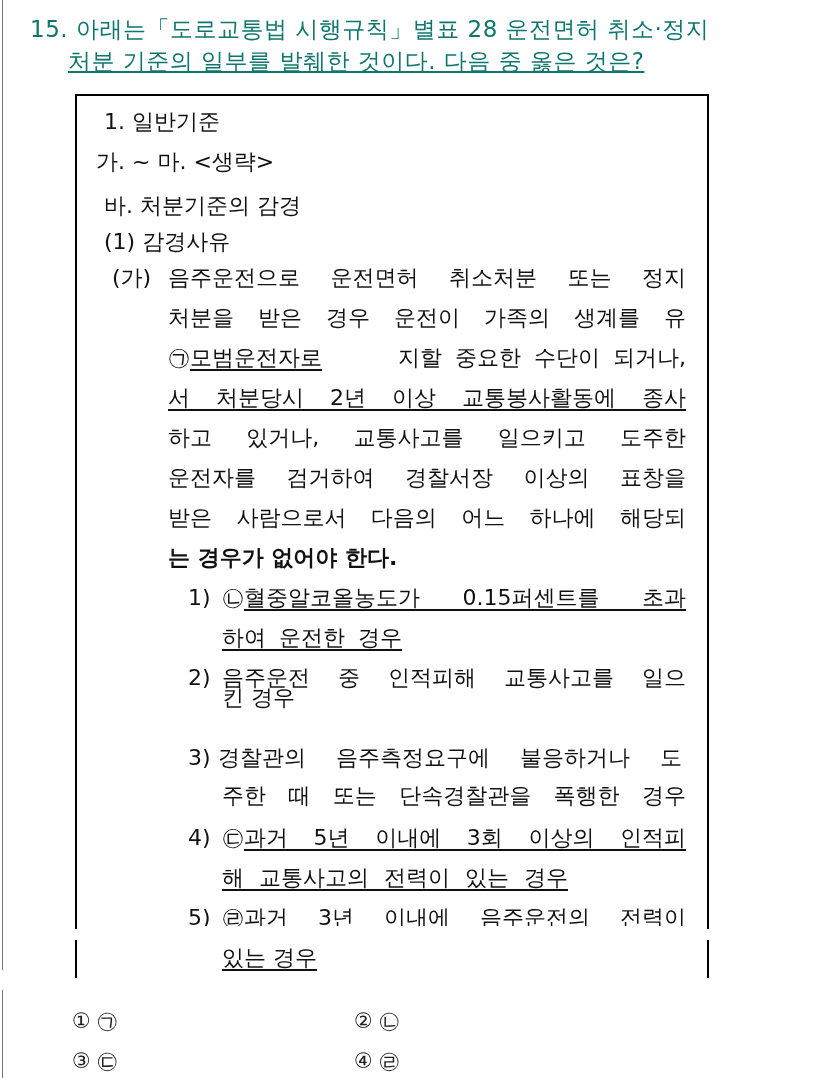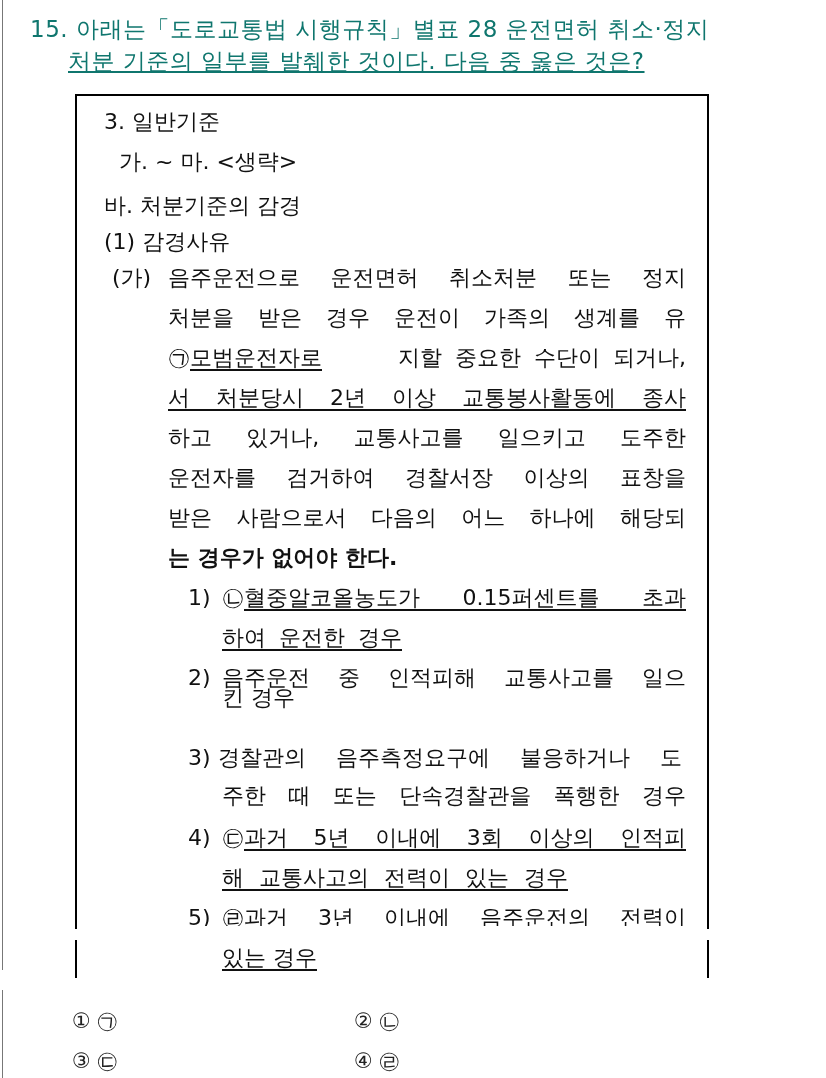--- a/index.html
+++ b/index.html
@@ -25,22 +25,22 @@
 
 <div class="q-line" style="top:14px;">
   <span>15.</span>
   <span>아래는「도로교통법 시행규칙」별표 28 운전면허 취소·정지</span>
 </div>
 <div class="q-line cont" style="top:46px;text-decoration:underline;">처분 기준의 일부를 발췌한 것이다. 다음 중 옳은 것은?</div>
 
 <div class="box top"></div>
 <div class="box bottom"></div>
 
-<div class="ln" style="left:104px; top:108px;">3. 일반기준</div>
-<div class="ln" style="left:119px; top:148px;">가. ~ 마. &lt;생략&gt;</div>
+<div class="ln" style="left:104px; top:108px;">1. 일반기준</div>
+<div class="ln" style="left:96px; top:148px;">가. ~ 마. &lt;생략&gt;</div>
 <div class="ln" style="left:104px; top:192px;">바. 처분기준의 감경</div>
 <div class="ln" style="left:104px; top:228px;">(1) 감경사유</div>
 
 <div class="ln" style="left:112px; top:264px;">(가)</div>
 <div class="ln j" style="left:168px; top:264px; width:518px;">음주운전으로 운전면허 취소처분 또는 정지</div>
 <div class="ln j" style="left:168px; top:304px; width:518px;">처분을 받은 경우 운전이 가족의 생계를 유</div>
 <div class="ln" style="left:168px; top:344px; width:518px; display:flex; justify-content:space-between;">
   <span><span>㉠</span><span class="u">모범운전자로</span></span>
   <span style="word-spacing:6px;">지할 중요한 수단이 되거나,</span>
 </div>

